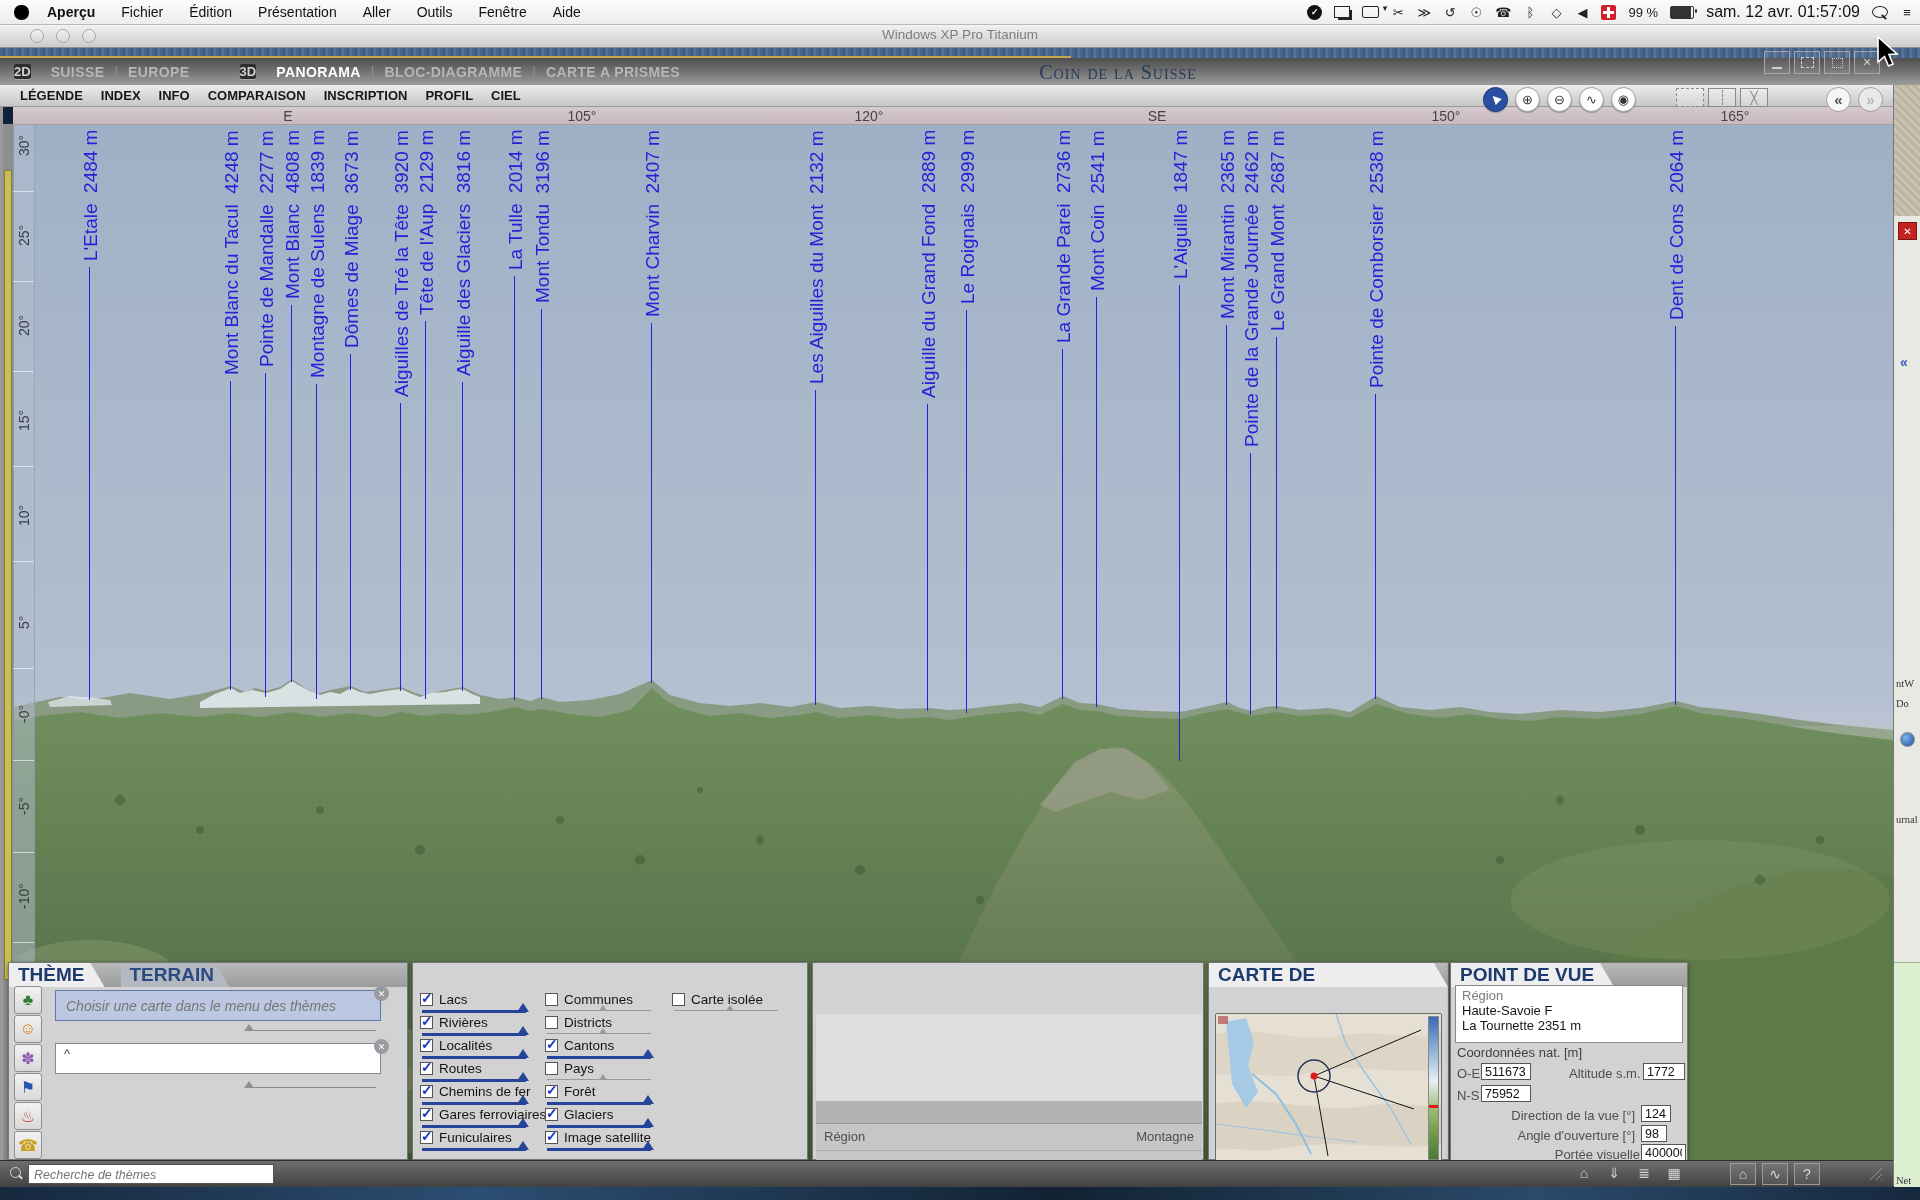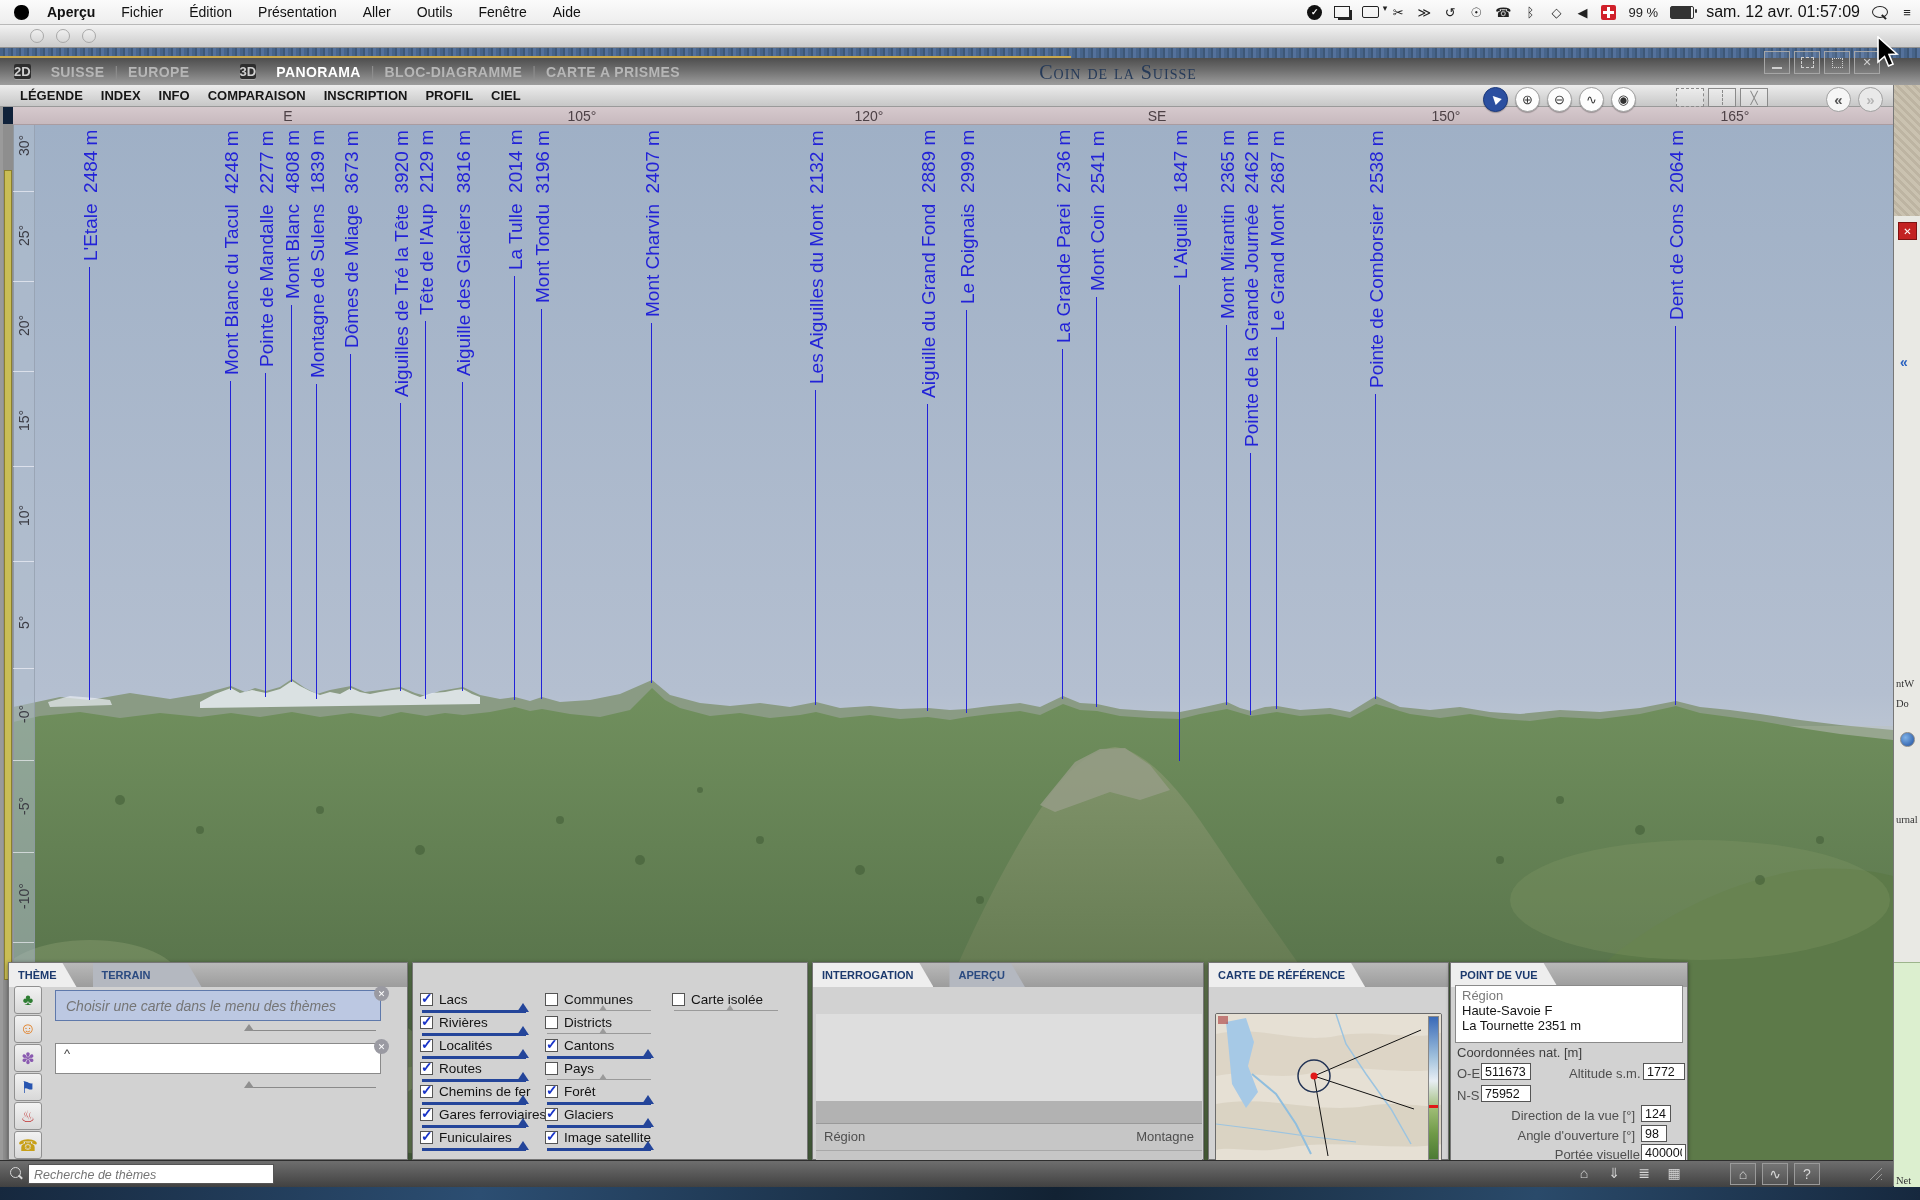--- a/index.html
+++ b/index.html
@@ -78,21 +78,21 @@
   #scrolltrack{position:absolute;left:3px;top:124px;width:10px;height:1036px;background:#8e8e8e;border-right:1px solid #6f6f6f;z-index:5;}
   #scrollthumb{position:absolute;left:4px;top:170px;width:8px;height:810px;background:#c9bd55;border:1px solid #8a7f2e;box-sizing:border-box;z-index:6;}
   .peak-text{position:absolute;transform:rotate(-90deg);transform-origin:0 0;white-space:nowrap;
     font-size:19px;color:#2222d8;z-index:8;}
   .peak-line{position:absolute;width:0;border-left:1.3px solid #2222d8;z-index:7;}
 
   
   .panel{position:absolute;top:962px;height:198px;background:#d2d2d2;border:1px solid #767676;
     box-sizing:border-box;z-index:10;box-shadow:0 1px 4px rgba(0,0,0,.45);}
   .tabrow{position:absolute;left:0;top:0;right:0;height:24px;background:linear-gradient(#b9b9b9,#9c9c9c);display:flex;}
-  .tab{height:24px;line-height:24px;padding:0 20px 0 9px;font-size:11px;font-weight:700;color:#1c3a6e;
+  .tab{height:24px;line-height:24px;padding:0 20px 0 9px;font-size:19px;font-weight:700;color:#1c3a6e;
     clip-path:polygon(0 0,calc(100% - 14px) 0,100% 100%,0 100%);}
   .tab.active{background:#eeeeee;}
   .tab.inactive{background:#b4b8c0;color:#2a4a80;margin-left:16px;}
   .panel-body{position:absolute;left:0;top:24px;right:0;bottom:0;background:#d2d2d2;}
 
   
   .theme-icon{position:absolute;width:26px;height:26px;border:1px solid #909090;border-radius:3px;
     background:linear-gradient(#f2f2f2,#d8d8d8);display:flex;align-items:center;justify-content:center;font-size:16px;z-index:11;}
   #theme-box1{position:absolute;left:55px;top:990px;width:326px;height:31px;background:#bcc8e2;border:1.5px solid #5f79ab;
     z-index:11;box-sizing:border-box;display:flex;align-items:center;}
@@ -207,20 +207,21 @@
     <span class="mstat" id="clock-text">sam. 12 avr. 01:57:09</span>
     <span class="mstat magnifier-shape"></span>
     <span class="mstat">≡</span>
   </span>
 </div>
 
 <div id="titlebar">
   <span class="tl" style="left:30px"></span>
   <span class="tl" style="left:56px"></span>
   <span class="tl" style="left:82px"></span>
+  <div id="win-title">Windows XP Pro Titanium</div>
 </div>
 
 <div id="bluestrip"></div>
 <div id="goldline"></div>
 
 <div id="toolbar1">
   <span class="tb1-badge">2D</span>
   <span class="tb1-item">SUISSE</span>
   <span class="tb1-sep">|</span>
   <span class="tb1-item">EUROPE</span>
@@ -539,24 +540,20 @@
       <span class="cb"></span>
       <span class="fondlabel">Carte isolée</span>
       <div class="fslider off">
         <div class="bar"></div>
         <div class="arrow"></div>
       </div>
     </div>
   </div>
 
 <div class="panel" style="left:812px;width:392px">
-  <div class="tabrow">
-    <span class="tab active">INTERROGATION</span>
-    <span class="tab inactive">APERÇU</span>
-  </div>
   <div class="panel-body">
     <div id="inter-white"></div>
     <div id="inter-band"></div>
     <div id="inter-row1">
       <span style="position:absolute;left:8px;top:5px">Région</span>
       <span style="position:absolute;right:8px;top:5px">Montagne</span>
     </div>
     <div id="inter-row2">
       <span style="position:absolute;left:8px;top:6px">Altitude s.m.</span>
       <span style="position:absolute;left:128px;top:6px">Exposition</span>

